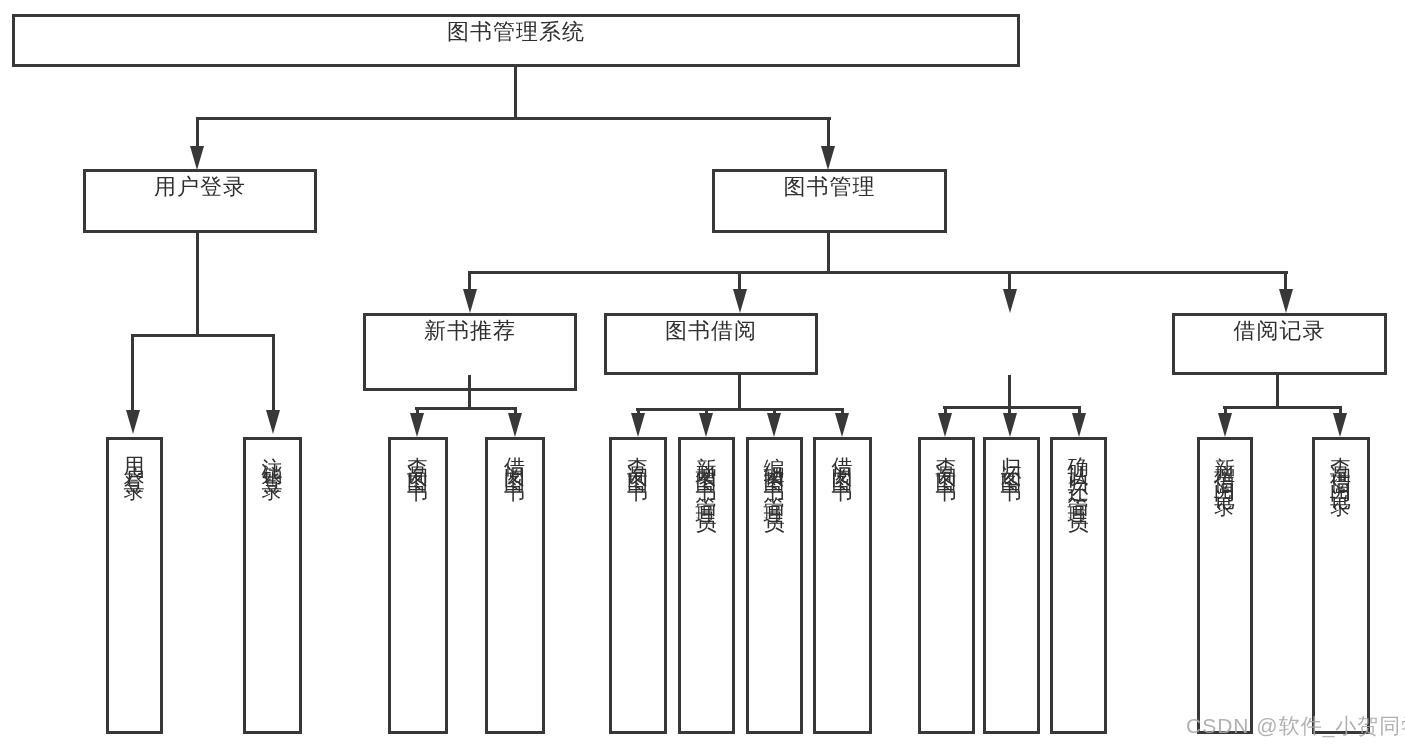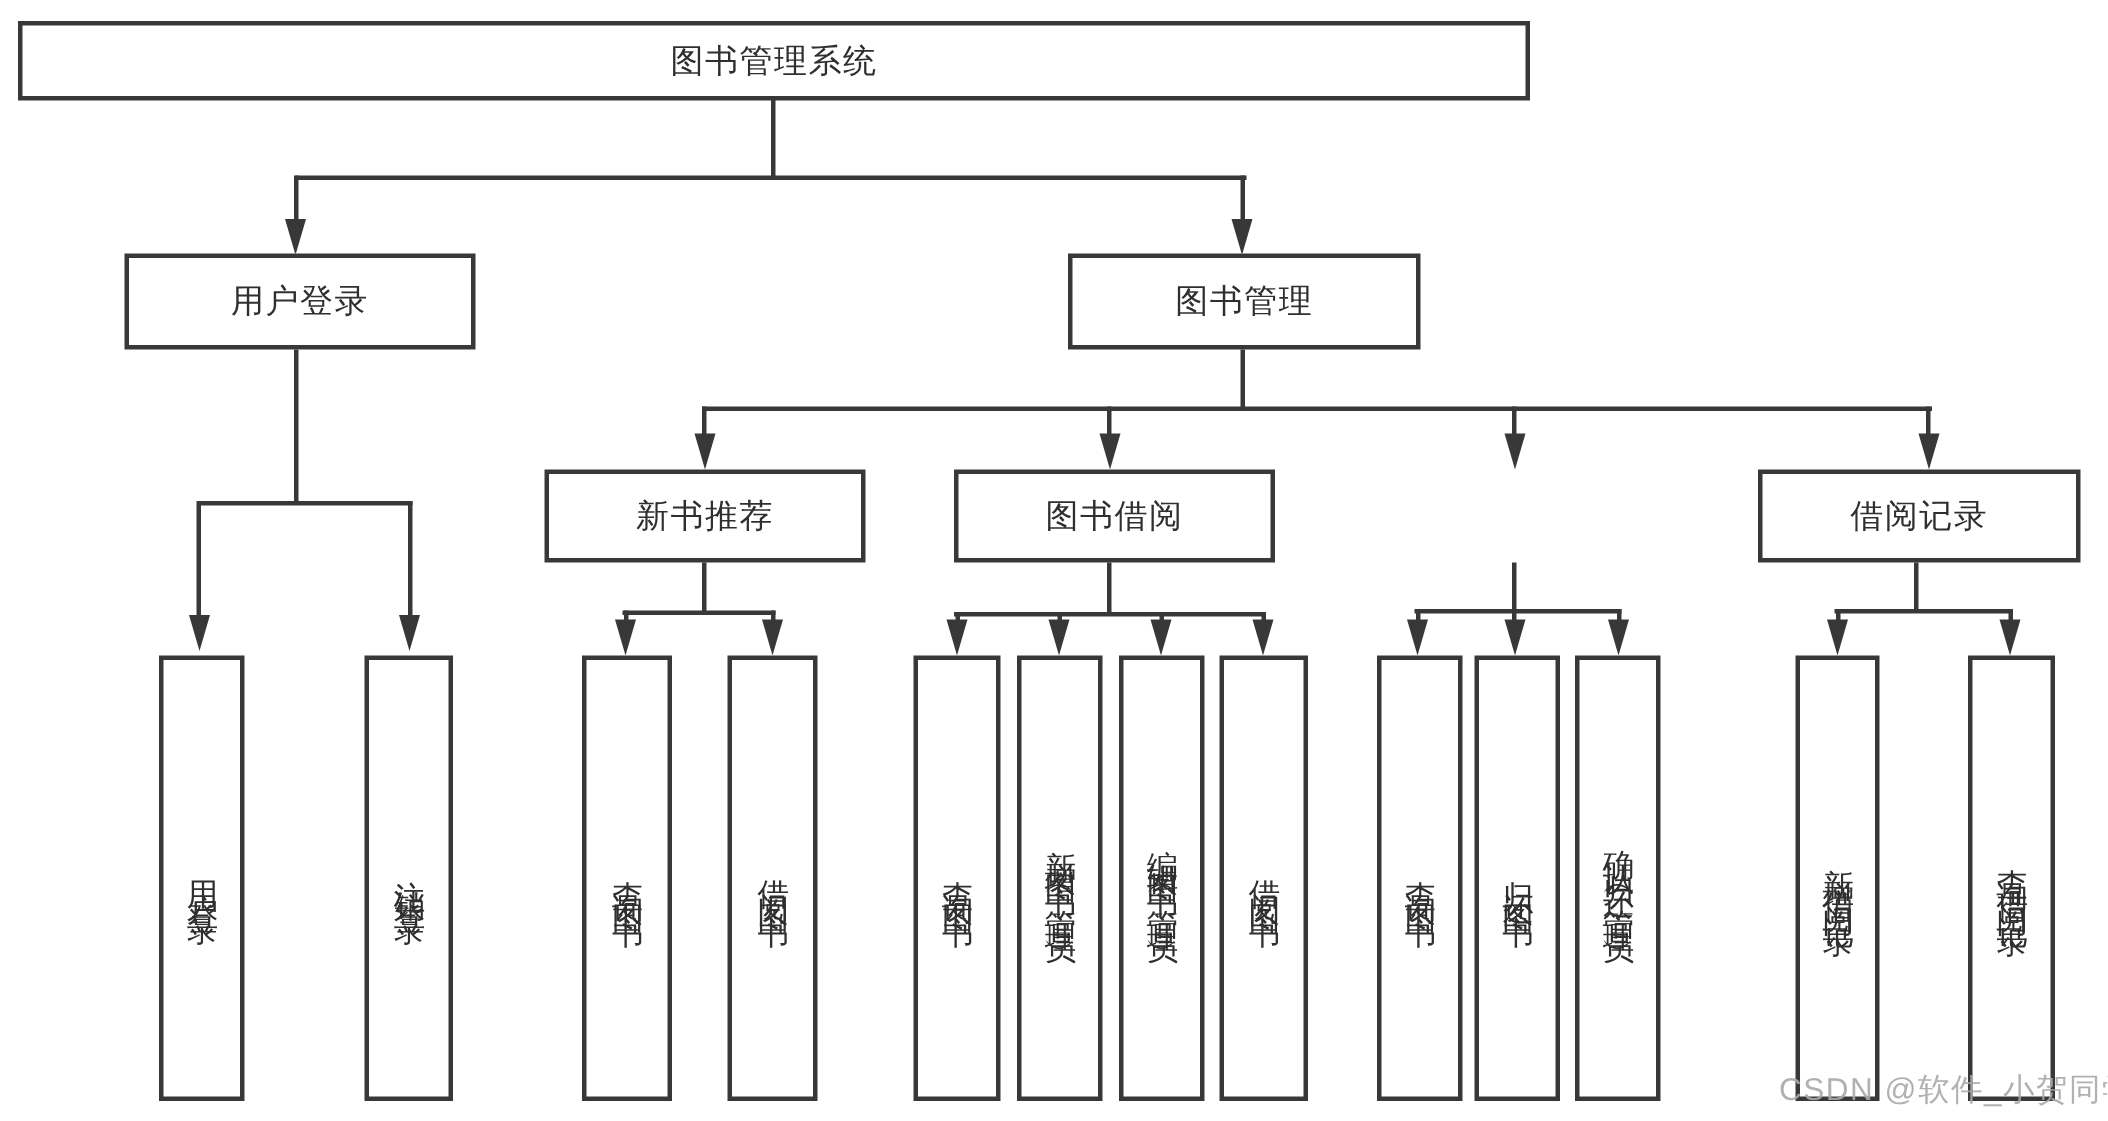--- a/index.html
+++ b/index.html
@@ -2,21 +2,21 @@
 <html lang="zh" style="--line: #383838; --text: #2f2f2f; --background: #ffffff; --watermark: #a9a9a9;"><head>
 <meta charset="utf-8">
 <style>
   html,body{margin:0;padding:0;background:#fff;}
   .stage{
     position:relative;width:1405px;height:747px;background:var(--background,#fff);
     font-family:"Liberation Sans",sans-serif;overflow:hidden;
   }
   .box{
     position:absolute;box-sizing:border-box;border:3px solid var(--line,#383838);
-    background:#fff;display:flex;align-items:center;justify-content:center;
+    background:#fff;display:flex;align-items:flex-start;justify-content:center;
     color:var(--text,#2f2f2f);
   }
   .hlabel{font-size:22px;letter-spacing:1px;white-space:nowrap;}
   .vbox{}
   .vlabel{
     writing-mode:vertical-rl;text-orientation:mixed;
     font-size:21px;letter-spacing:8px;line-height:1;white-space:nowrap;
   }
   .vln{position:absolute;width:3px;background:var(--line,#383838);}
   .hln{position:absolute;height:3px;background:var(--line,#383838);}
@@ -64,24 +64,24 @@
   <div class="hln" style="left:468px;top:271px;width:820px;"></div>
   <div class="vln" style="left:468px;top:271px;height:20px;"></div>
   <div class="ah" style="left:463px;top:289px;"></div>
   <div class="vln" style="left:738px;top:271px;height:20px;"></div>
   <div class="ah" style="left:733px;top:289px;"></div>
   <div class="vln" style="left:1008px;top:271px;height:20px;"></div>
   <div class="ah" style="left:1003px;top:289px;"></div>
   <div class="vln" style="left:1284px;top:271px;height:20px;"></div>
   <div class="ah" style="left:1279px;top:289px;"></div>
 
-  <div class="box" style="left:363px;top:313px;width:214px;height:62px;">
+  <div class="box" style="left:363px;top:313px;width:214px;height:78px;">
     <span class="hlabel">新书推荐</span>
   </div>
-  <div class="box" style="left:636px;top:313px;width:214px;height:62px;">
+  <div class="box" style="left:604px;top:313px;width:214px;height:62px;">
     <span class="hlabel">图书借阅</span>
   </div>
   <div class="box" style="left:1172px;top:313px;width:215px;height:62px;">
     <span class="hlabel">借阅记录</span>
   </div>
 
   <div class="vln" style="left:468px;top:375px;height:34px;"></div>
   <div class="hln" style="left:415px;top:407px;width:102px;"></div>
   <div class="vln" style="left:416px;top:407px;height:8px;"></div>
   <div class="ah" style="left:410px;top:413px;"></div>

